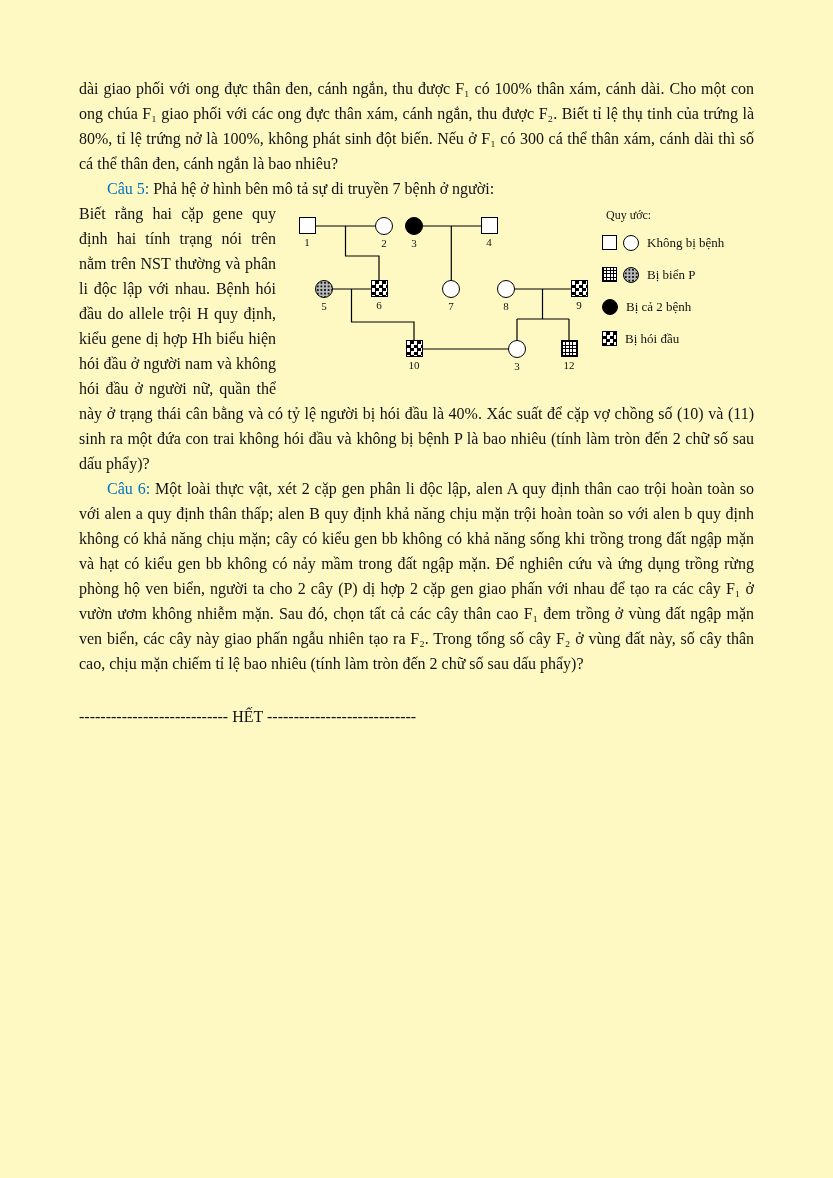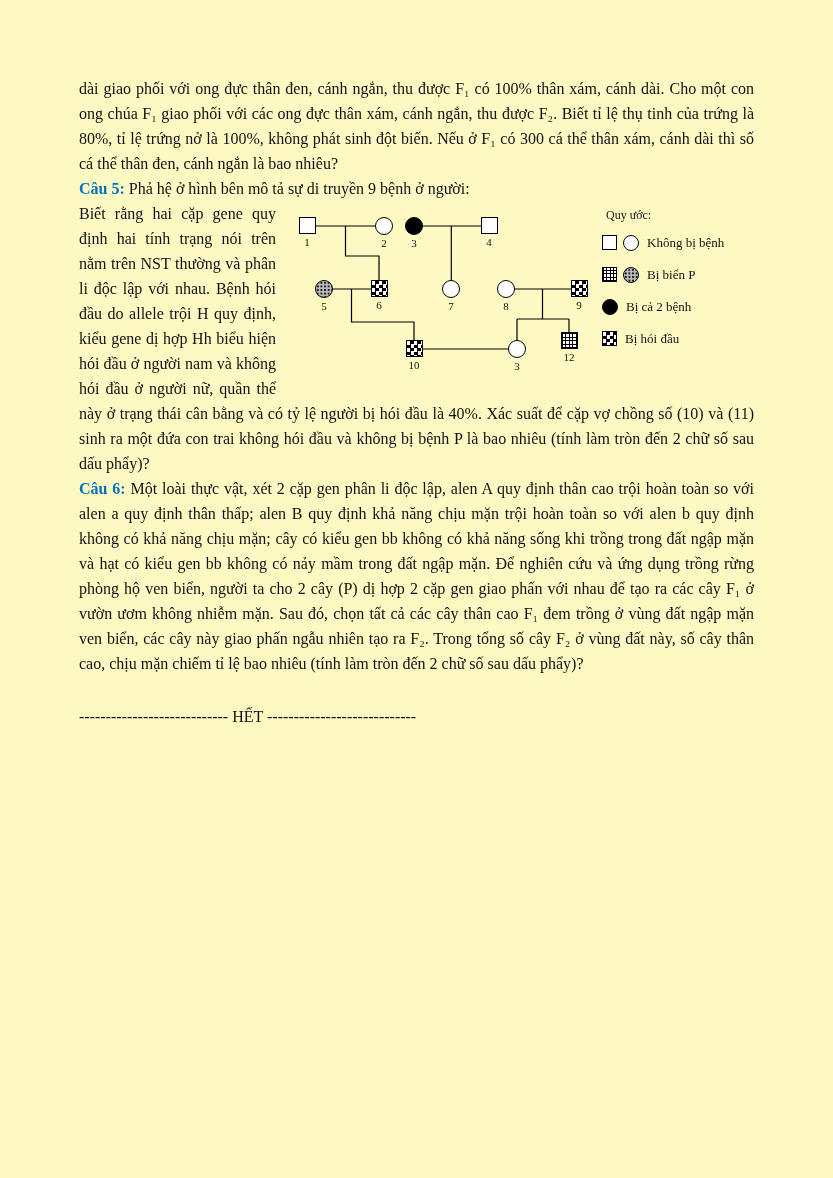--- a/index.html
+++ b/index.html
@@ -8,21 +8,21 @@
     min-height:1178px;
     box-sizing:border-box;
     padding:76px 79px 40px 79px;
     background:#fef9c3;
     font-family:"Liberation Serif", serif;
     font-size:16px;
     line-height:25px;
     color:#111111;
   }
   .para{ text-align:justify; margin:0; }
-  .qlabel{ font-weight:bold; }
+  .qlabel{ font-weight:normal;margin-left:28px; }
   
   .figure{
     float:right;
     width:470px;
     height:182px;
     position:relative;
     margin:3px 0 6px 8px;
   }
   .figure svg{ position:absolute; left:0; top:0; z-index:0; }
   .pind{
@@ -92,21 +92,21 @@
 <body>
 
 <div class="page">
 
   <div class="para">
     <span>dài giao phối với ong đực thân đen, cánh ngắn, thu được F₁ có 100% thân xám, cánh dài. Cho một con ong chúa F₁ giao phối với các ong đực thân xám, cánh ngắn, thu được F₂. Biết tỉ lệ thụ tinh của trứng là 80%, tỉ lệ trứng nở là 100%, không phát sinh đột biến. Nếu ở F₁ có 300 cá thể thân xám, cánh dài thì số cá thể thân đen, cánh ngắn là bao nhiêu?</span>
   </div>
 
   <div class="para">
     <span class="qlabel" style="color:#0070C0">Câu 5:</span>
-    <span>Phả hệ ở hình bên mô tả sự di truyền 9 bệnh ở người:</span>
+    <span>Phả hệ ở hình bên mô tả sự di truyền 7 bệnh ở người:</span>
   </div>
 
   <div class="para">
 
     <div class="figure">
       <svg width="470" height="182" viewBox="0 0 470 182">
         <g stroke="#000" stroke-width="1.2" fill="none">
 
           <path d="M23 22 H100"></path>
           <path d="M130 22 H205"></path>
@@ -164,21 +164,21 @@
           <span class="pnum">9</span>
         </div>
       <div class="pind" style="left:130px;top:136px">
           <span class="shape square bald"></span>
           <span class="pnum">10</span>
         </div>
       <div class="pind" style="left:233px;top:136px">
           <span class="shape circle none"></span>
           <span class="pnum">3</span>
         </div>
-      <div class="pind" style="left:285px;top:128px">
+      <div class="pind" style="left:285px;top:136px">
           <span class="shape square p"></span>
           <span class="pnum">12</span>
         </div>
 
       <div class="legend">
         <div class="legend-title">Quy ước:</div>
         <div class="legend-row">
           <span class="legend-shapes">
               <span class="shape sm square none"></span>
               <span class="shape sm circle none"></span>

